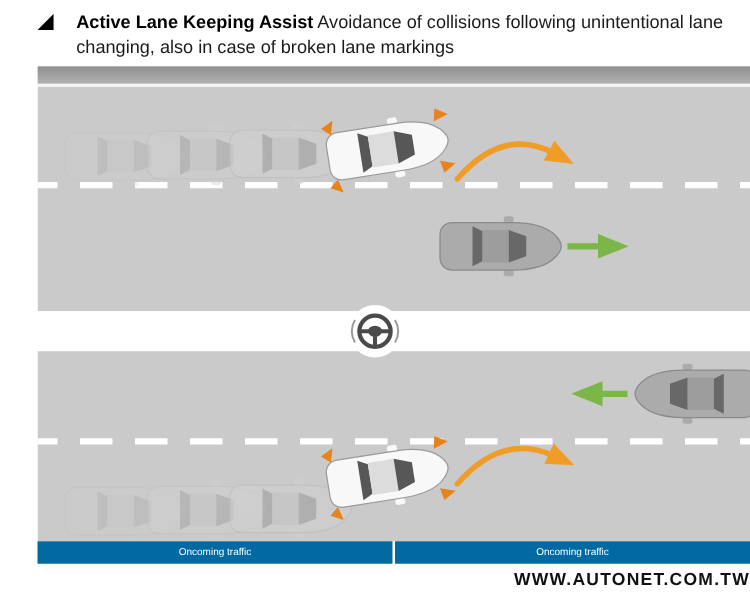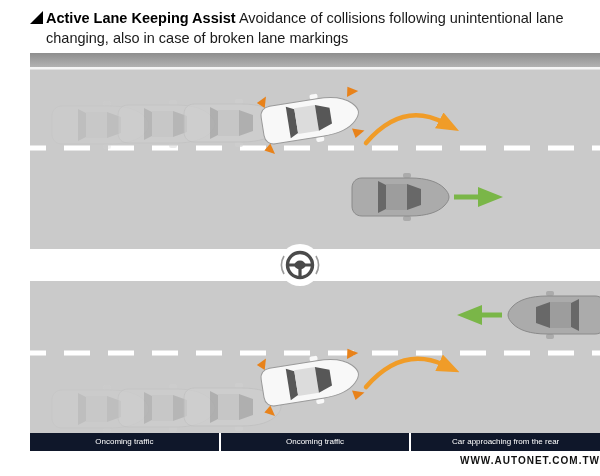--- a/index.html
+++ b/index.html
@@ -1,38 +1,38 @@
 <!DOCTYPE html>
 <html><head>
 <meta charset="utf-8">
 <style>
   html,body{margin:0;padding:0;background:#fff;}
   body{width:600px;height:476px;overflow:hidden;font-family:"Liberation Sans",sans-serif;color:#000;}
 
-  .caption{display:flex;align-items:flex-start;gap:3px;padding:8px 20px 0 30px;}
+  .caption{display:flex;align-items:flex-start;gap:18px;padding:8px 20px 0 30px;}
   .caption-marker{flex:0 0 auto;margin-top:3px;}
   .caption-text{margin:0;width:520px;font-size:14.5px;line-height:20px;color:#1a1a1a;}
   .caption-text strong{font-weight:bold;color:#000;}
 
   .diagram{margin:5px 0 0 30px;width:570px;position:relative;}
   .diagram-svg{display:block;}
 
   .car-body{fill:var(--body,#ccc);stroke:var(--edge,#999);stroke-width:1;}
   .car-roof{fill:var(--roof,#bbb);}
   .car-glass{fill:var(--glass,#666);}
   .car-mirror{fill:var(--body,#ccc);}
 
   .car-white{--body:#f8f8f8;--roof:#dcdcdc;--glass:#575757;--edge:#9a9a9a;}
   .car-gray{--body:#ababab;--roof:#9d9d9d;--glass:#686868;--edge:#8a8a8a;}
   .car-ghost{--body:#d0d0d0;--roof:#c4c4c4;--glass:#a0a0a0;--edge:#bdbdbd;}
 
   .legend{display:flex;gap:2px;height:18px;margin-top:0;background:#fff;}
-  .legend-item{flex:1;background:#0f172a;color:#fff;font-size:8px;line-height:18px;text-align:center;white-space:nowrap;overflow:hidden;}
+  .legend-item{flex:1;background:#0369a1;color:#fff;font-size:8px;line-height:18px;text-align:center;white-space:nowrap;overflow:hidden;}
 
-  .watermark{width:570px;margin-left:30px;text-align:right;font-size:10px;font-weight:bold;letter-spacing:1px;padding-top:4px;color:#111;}
+  .watermark{width:570px;margin-left:30px;text-align:right;font-size:14px;font-weight:bold;letter-spacing:1px;padding-top:4px;color:#111;}
 </style>
 </head>
 <body>
 
 <div class="caption">
   <svg class="caption-marker" width="13" height="13" viewBox="0 0 13 13">
     <polygon points="0,13 13,13 13,0" fill="#000"></polygon>
   </svg>
   <p class="caption-text"><strong>Active Lane Keeping Assist</strong> <span>Avoidance of collisions following unintentional lane changing, also in case of broken lane markings</span></p>
 </div>
@@ -118,17 +118,16 @@
       <path d="M16,-9 A18,18 0 0 1 16,9" fill="none" stroke="#9a9a9a" stroke-width="1.6"></path>
       <circle r="12.5" fill="none" stroke="#4a4a4a" stroke-width="3.4"></circle>
       <path d="M-12.5,0 L-4,0 M12.5,0 L4,0 M0,12.5 L0,4" stroke="#4a4a4a" stroke-width="3.2"></path>
       <ellipse rx="5.6" ry="4.4" fill="#4a4a4a"></ellipse>
     </g>
   </svg>
 
   <div class="legend">
     <div class="legend-item">Oncoming traffic</div>
     <div class="legend-item">Oncoming traffic</div>
-    <div class="legend-item">Car approaching from the rear</div>
   </div>
 </div>
 
 <div class="watermark">WWW.AUTONET.COM.TW</div>
 
 </body></html>

